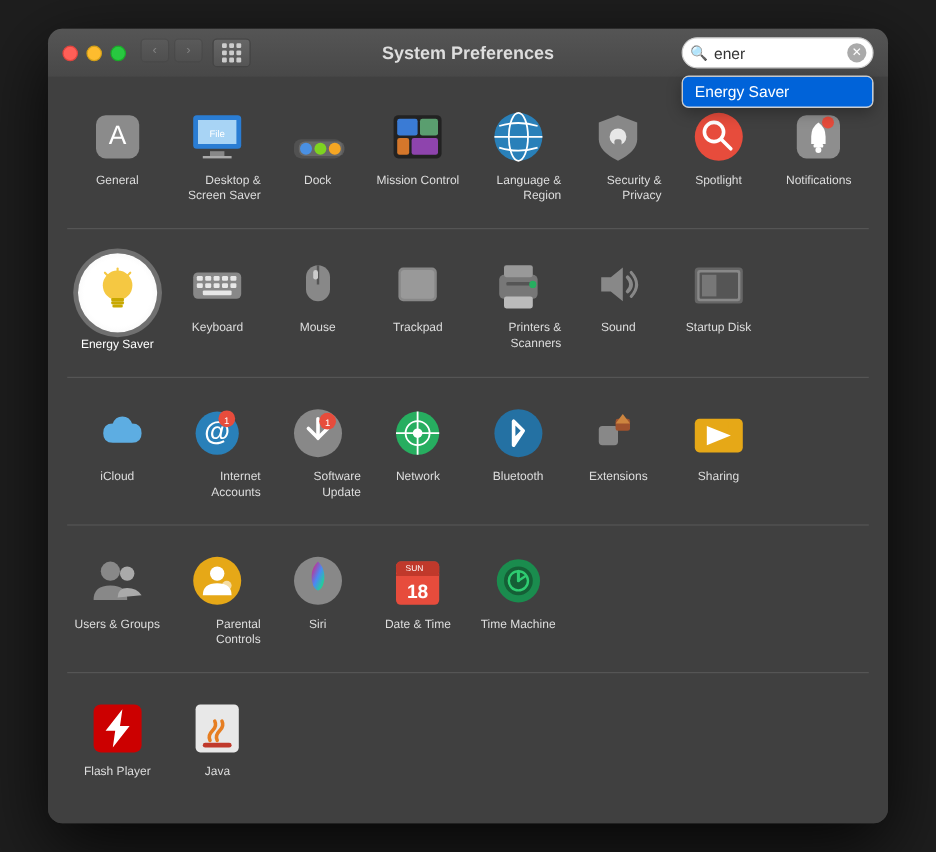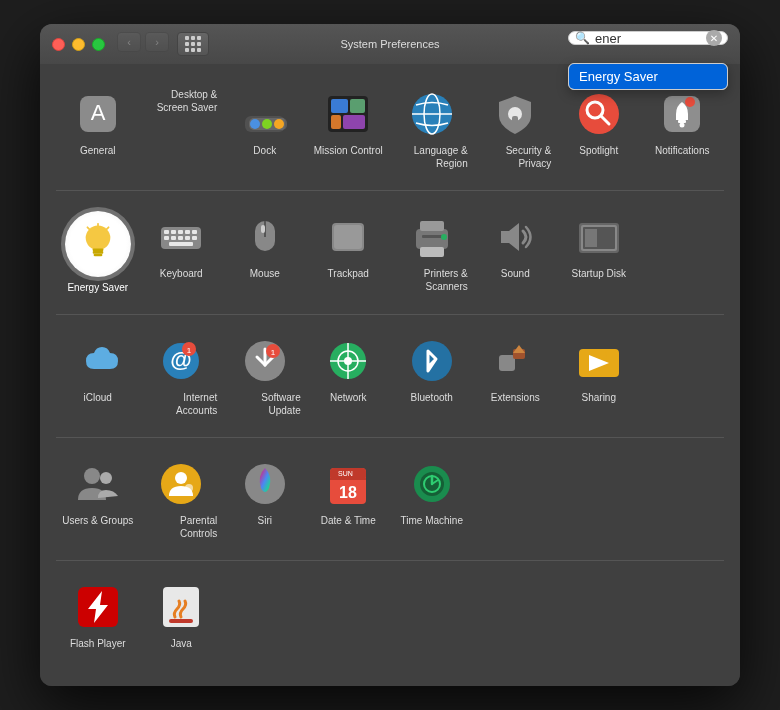--- a/index.html
+++ b/index.html
@@ -82,22 +82,22 @@
     .grid-dot {
       width: 4px;
       height: 4px;
       background: #ccc;
       border-radius: 1px;
     }
     .title-text {
       position: absolute;
       left: 50%;
       transform: translateX(-50%);
-      font-size: 11px;
-      font-weight: 400;
+      font-size: 15px;
+      font-weight: 700;
       color: #ddd;
       text-align: right;
     }
     .search-container {
       position: absolute;
       right: 12px;
       top: 7px;
     }
     .search-input-wrapper {
       position: relative;
@@ -105,21 +105,21 @@
       align-items: center;
     }
     .search-icon-inner {
       position: absolute;
       left: 7px;
       color: #888;
       font-size: 12px;
     }
     .search-input {
       width: 160px;
-      height: 14px;
+      height: 26px;
       background: #fff;
       border: 1px solid #ccc;
       border-radius: 13px;
       padding: 0 24px 0 26px;
       font-size: 13px;
       color: #333;
       outline: none;
     }
     .search-clear {
       position: absolute;
@@ -249,20 +249,29 @@
         <div class="icon-wrapper">
           <svg class="pref-icon" viewBox="0 0 48 48">
             <rect x="6" y="6" width="36" height="36" rx="8" fill="#8B8B8B"></rect>
             <text x="24" y="30" text-anchor="middle" font-size="22" fill="white">A</text>
           </svg>
         </div>
         <div class="icon-label">General</div>
       </div>
 
       <div class="grid-item">
+        <div class="icon-wrapper">
+          <svg class="pref-icon" viewBox="0 0 48 48">
+            <rect x="4" y="6" width="40" height="28" rx="3" fill="#2a7dd4"></rect>
+            <rect x="8" y="10" width="32" height="20" fill="#a8d4f5"></rect>
+            <text x="24" y="24" text-anchor="middle" font-size="8" fill="#fff">File</text>
+            <rect x="18" y="36" width="12" height="4" fill="#888"></rect>
+            <rect x="12" y="40" width="24" height="2" fill="#aaa"></rect>
+          </svg>
+        </div>
         <div class="icon-label">Desktop &amp; Screen Saver</div>
       </div>
 
       <div class="grid-item">
         <div class="icon-wrapper">
           <svg class="pref-icon" viewBox="0 0 48 48">
             <rect x="4" y="26" width="40" height="16" rx="6" fill="#555" opacity="0.8"></rect>
             <rect x="8" y="28" width="38" height="12" rx="5" fill="rgba(200,200,200,0.2)"></rect>
             <circle cx="14" cy="34" r="5" fill="#4a90e2"></circle>
             <circle cx="26" cy="34" r="5" fill="#7ed321"></circle>

